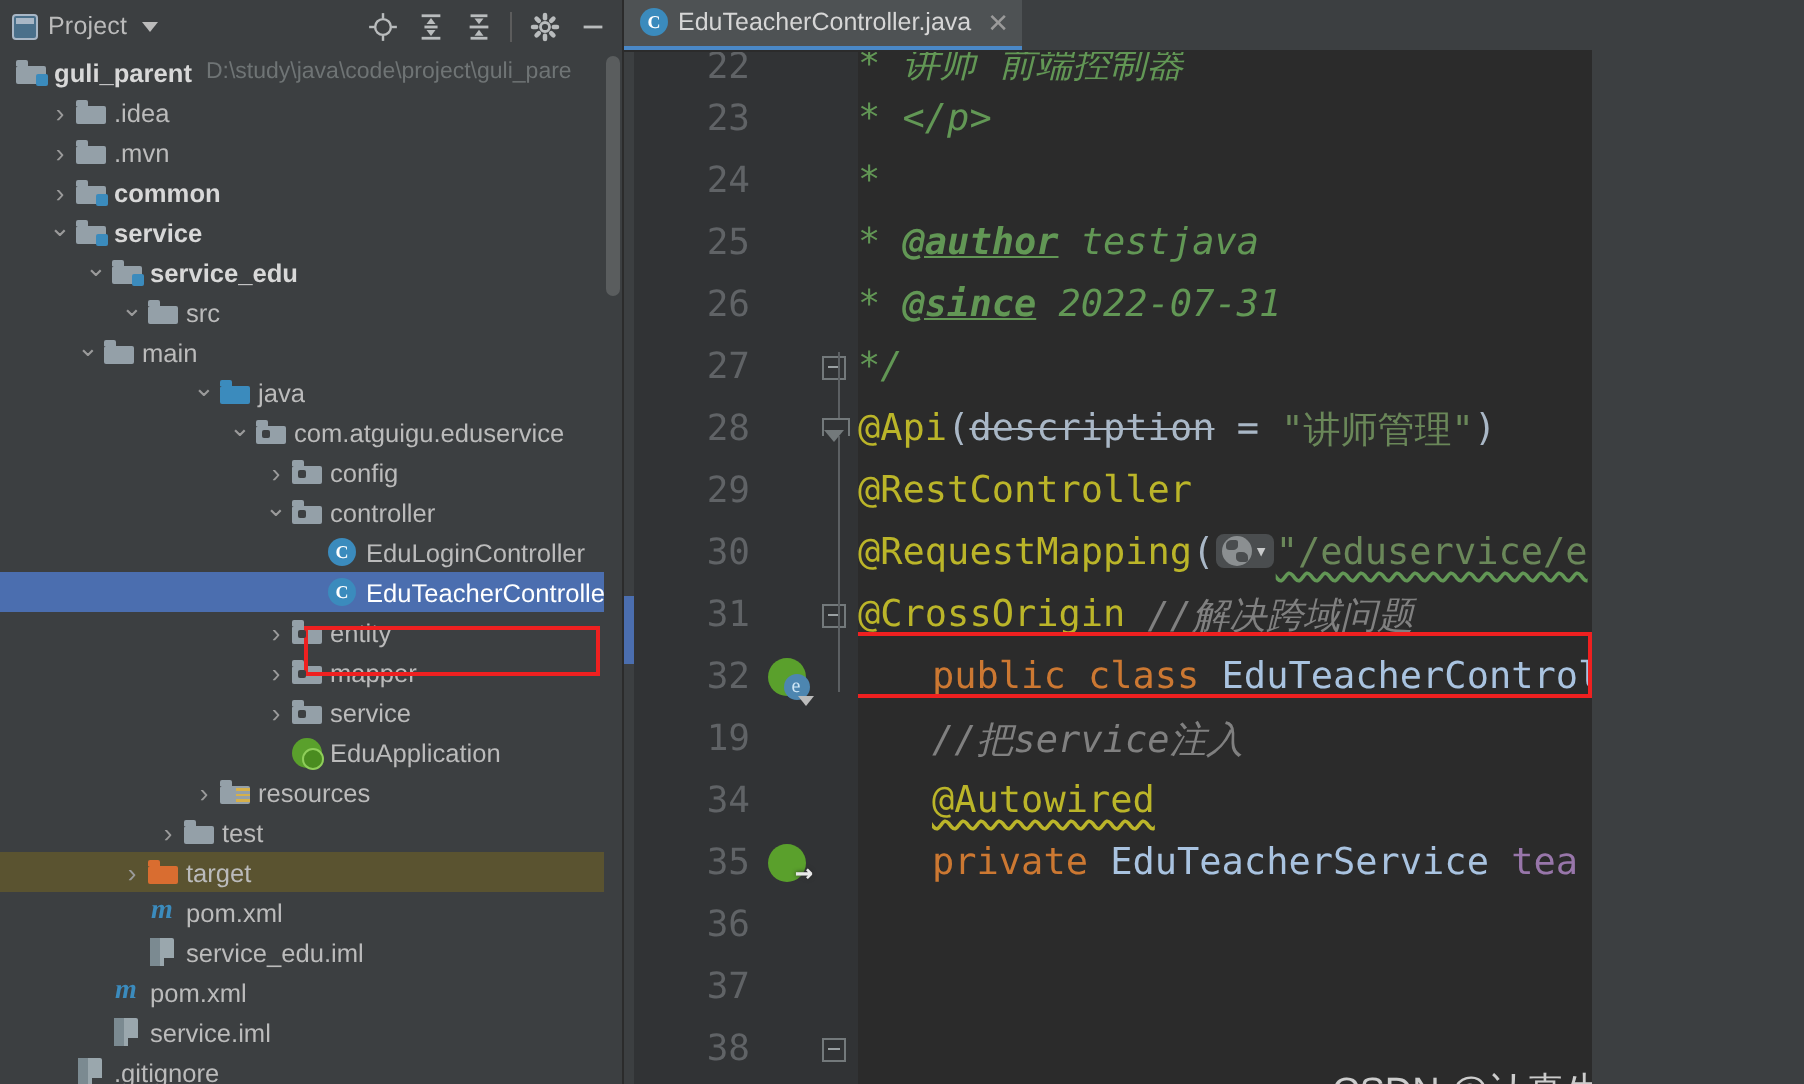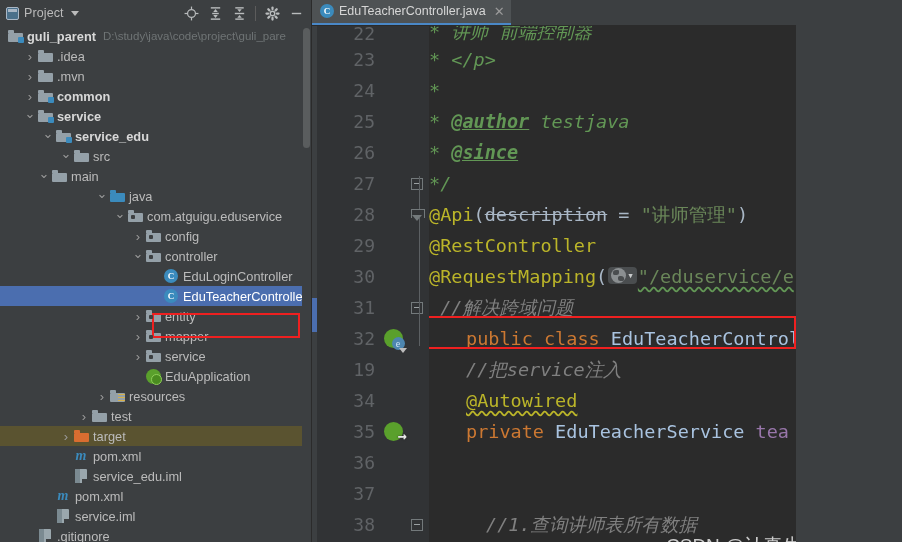--- a/index.html
+++ b/index.html
@@ -681,54 +681,51 @@
         <div class="lrow">
           <span class="c-comment">* &lt;/p&gt;</span>
         </div>
         <div class="lrow">
           <span class="c-comment">*</span>
         </div>
         <div class="lrow">
           <span class="c-comment">* </span><span class="c-doc-tag">@author</span><span class="c-comment"> testjava</span>
         </div>
         <div class="lrow">
-          <span class="c-comment">* </span><span class="c-doc-tag">@since</span>
+          <span class="c-comment">* </span><span class="c-doc-tag">@since</span><span class="c-comment"> 2022-07-31</span>
         </div>
         <div class="lrow">
           <span class="c-comment">*/</span>
         </div>
         <div class="lrow" style="padding-left:0;">
           <span class="c-anno">@Api</span><span class="c-paren">(</span><span class="strike">description</span><span class="c-paren"> = </span><span class="c-str">"讲师管理"</span><span class="c-paren">)</span>
         </div>
         <div class="lrow">
           <span class="c-anno">@RestController</span>
         </div>
         <div class="lrow">
           <span class="c-anno">@RequestMapping</span><span class="c-paren">(</span><span class="inlay-globe"><span class="globe"></span><span class="chev">▾</span></span><span class="c-str wavy-green">"/eduservice/e</span>
         </div>
         <div class="lrow">
-          <span class="c-linecmt"> //解决跨域问题</span>
+          <span class="c-anno">@CrossOrigin</span><span class="c-linecmt"> //解决跨域问题</span>
         </div>
         <div class="lrow" style="padding-left:37px;">
           <span class="c-kw">public class </span><span class="c-cls">EduTeacherController</span>
         </div>
         <div class="lrow" style="padding-left:37px;">
           <span class="c-linecmt">//把service注入</span>
         </div>
         <div class="lrow" style="padding-left:37px;">
           <span class="c-anno wavy-under">@Autowired</span>
         </div>
         <div class="lrow" style="padding-left:37px;">
           <span class="c-kw">private </span><span class="c-cls">EduTeacherService </span><span class="c-field">tea</span>
         </div>
         <div class="lrow"></div>
         <div class="lrow"></div>
-        <div class="lrow" style="padding-left:57px;">
-          <span class="c-linecmt">//1.查询讲师表所有数据</span>
-        </div>
 
         <div class="code-redbox" style="left:-8px; top:290px; width:375px; height:33px;"></div>
 
         <div class="watermark" style="left:237px; top:507px;">CSDN @认真生活的灰太狼</div>
       </div>
     </div>
   </div>
 </div>
 
 </body></html>

